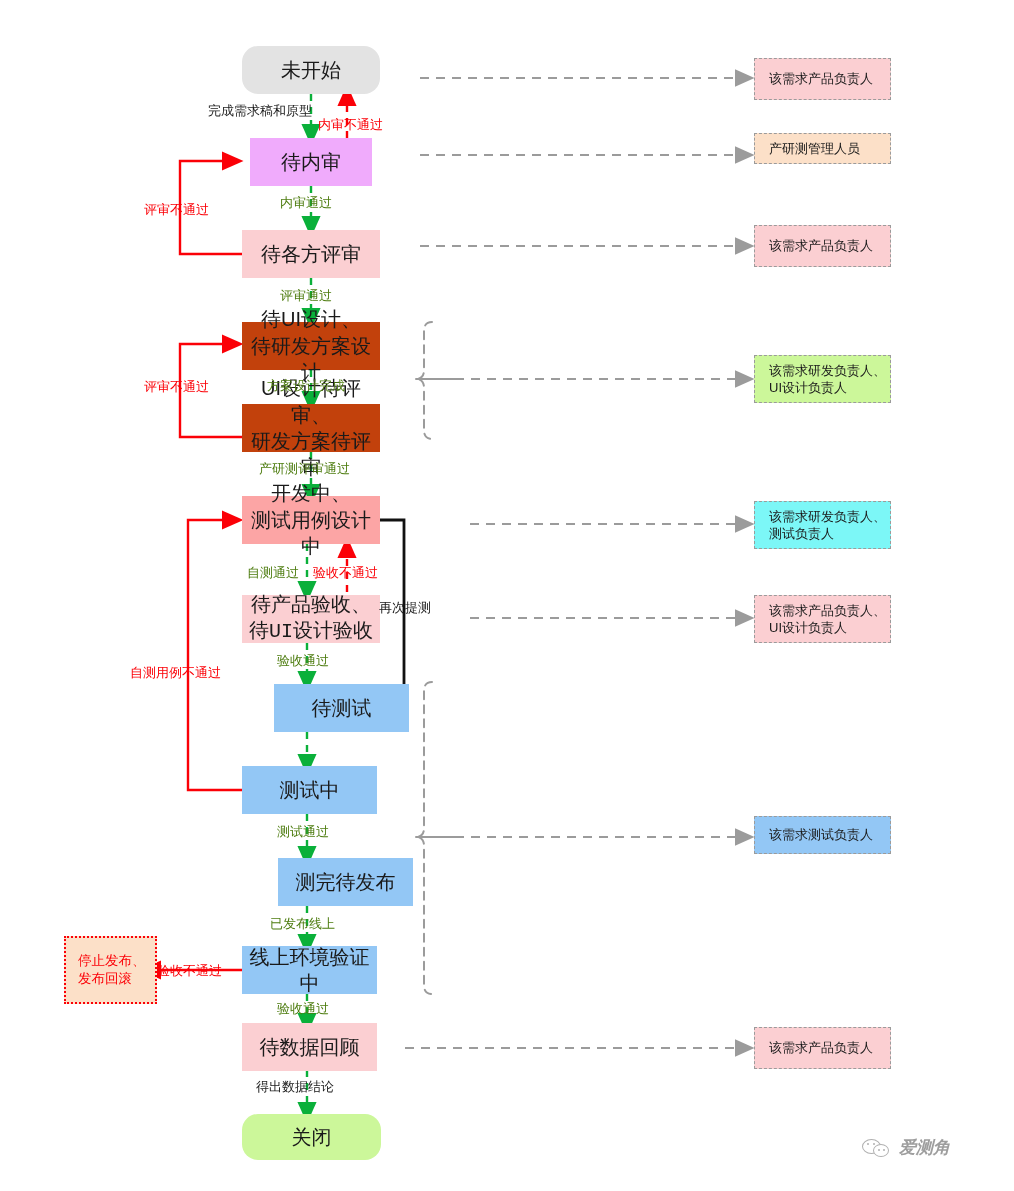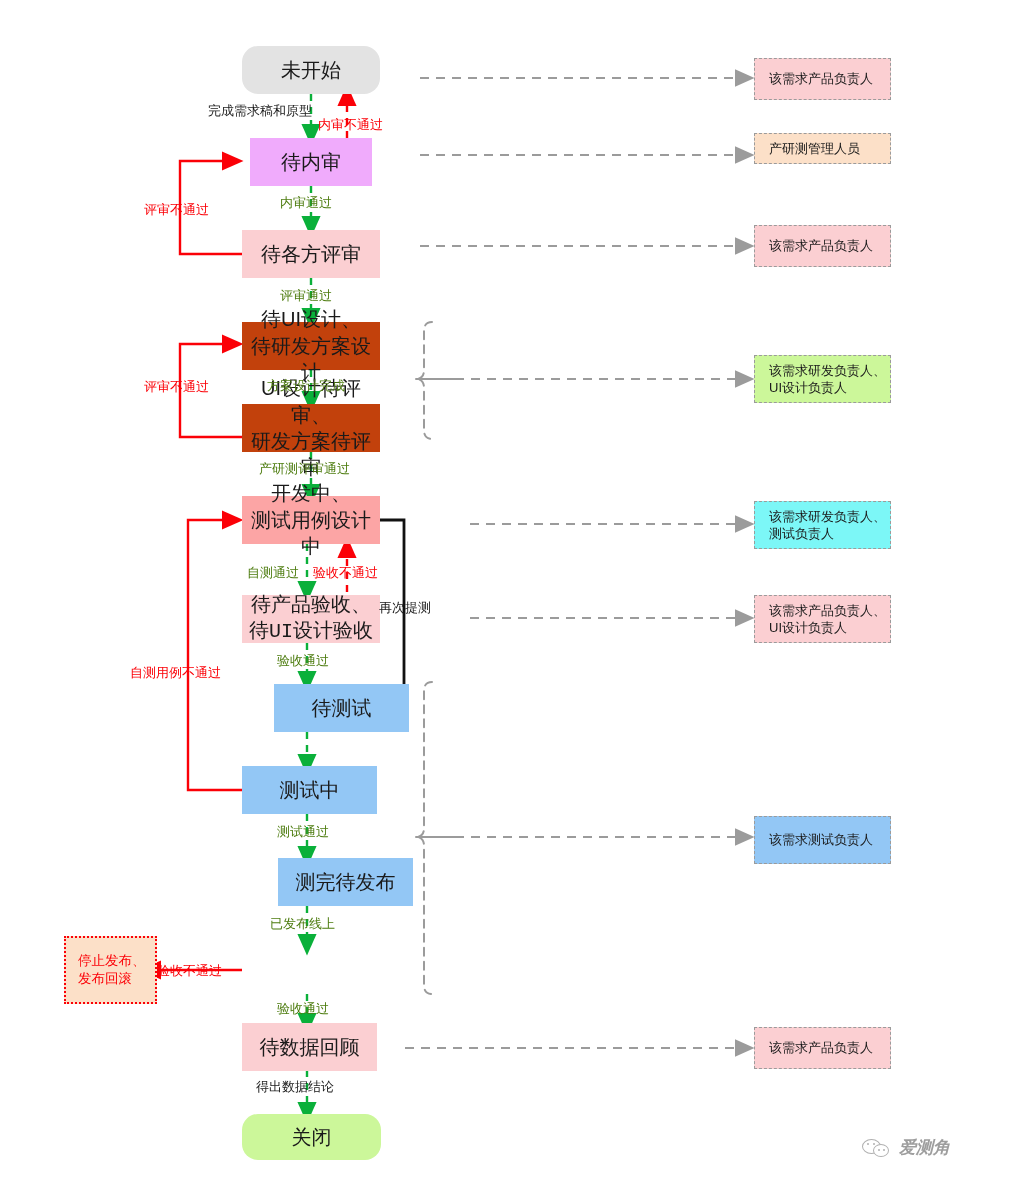--- a/index.html
+++ b/index.html
@@ -134,20 +134,21 @@
 
   <div class="node n-pink" style="left:242px;top:595px;width:138px;height:48px;font-family:Liberation Mono, monospace;">待产品验收、
 待UI设计验收</div>
 
   <div class="node n-blue" style="left:242px;top:684px;width:135px;height:48px;margin-left:32px;">待测试</div>
 
   <div class="node n-blue" style="left:242px;top:766px;width:135px;height:48px;">测试中</div>
 
   <div class="node n-blue" style="left:242px;top:858px;width:135px;height:48px;margin-left:36px;">测完待发布</div>
 
+  <div class="node n-blue" style="left:242px;top:946px;width:135px;height:48px;">线上环境验证中</div>
 
   <div class="node n-pink" style="left:242px;top:1023px;width:135px;height:48px;">待数据回顾</div>
 
   <div class="node n-close" style="left:242px;top:1114px;width:139px;height:46px;">关闭</div>
 
   <div class="node n-rollback" style="left:48px;top:936px;width:93px;height:68px;margin-left:16px;">停止发布、
 发布回滚</div>
 
   <div class="lbl lbl-k" style="left:208px;top:104px;">完成需求稿和原型</div>
   <div class="lbl lbl-r" style="left:318px;top:118px;">内审不通过</div>
@@ -176,21 +177,21 @@
 
   <div class="role r-green" style="left:754px;top:355px;width:137px;height:48px;">该需求研发负责人、
 UI设计负责人</div>
 
   <div class="role r-cyan" style="left:754px;top:501px;width:137px;height:48px;">该需求研发负责人、
 测试负责人</div>
 
   <div class="role r-pink" style="left:754px;top:595px;width:137px;height:48px;">该需求产品负责人、
 UI设计负责人</div>
 
-  <div class="role r-blue" style="left:754px;top:816px;width:137px;height:48px;">该需求测试负责人</div>
+  <div class="role r-blue" style="left:754px;top:816px;width:137px;height:38px;">该需求测试负责人</div>
 
   <div class="role r-pink" style="left:754px;top:1027px;width:137px;height:42px;">该需求产品负责人</div>
 
   <div class="wm">
     <span class="wm-mark">
       <span class="b1"></span>
         <span class="b2"></span>
       <i style="left:5px;top:5px;"></i>
         <i style="left:11px;top:5px;"></i>
       <i style="left:16px;top:11px;"></i>

